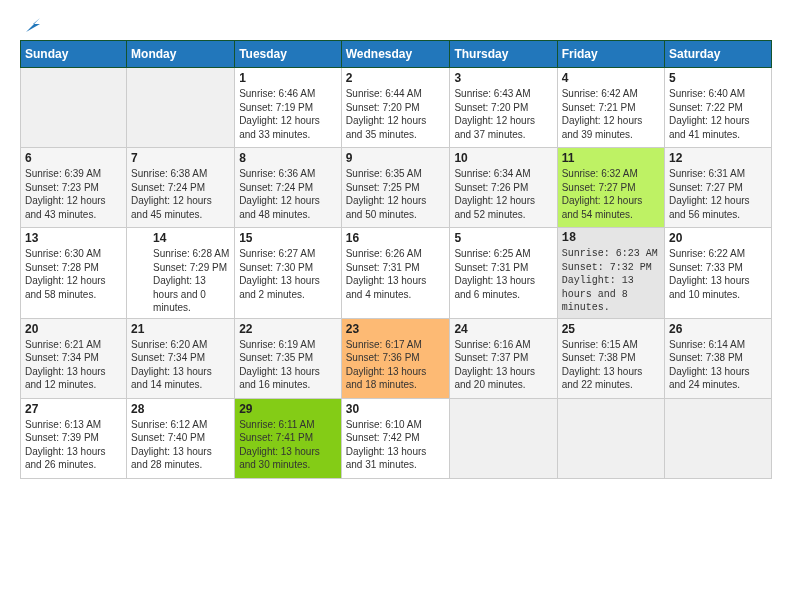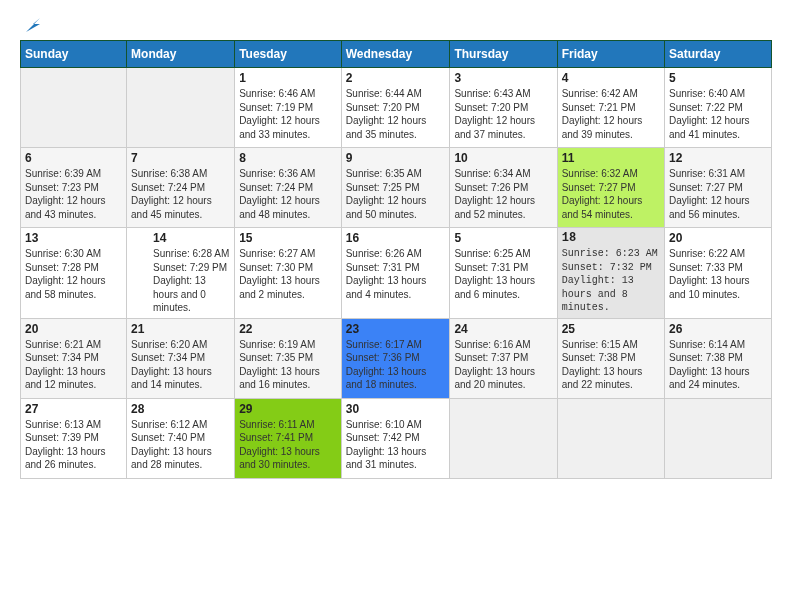--- a/index.html
+++ b/index.html
@@ -217,21 +217,21 @@
             <div class="day-info">Sunrise: 6:21 AM<br>Sunset: 7:34 PM<br>Daylight: 13 hours and 12 minutes.</div>
           </td>
           <td style="background: rgb(245, 245, 245);">
             <span class="day-number">21</span>
             <div class="day-info">Sunrise: 6:20 AM<br>Sunset: 7:34 PM<br>Daylight: 13 hours and 14 minutes.</div>
           </td>
           <td style="background: rgb(245, 245, 245);">
             <span class="day-number">22</span>
             <div class="day-info">Sunrise: 6:19 AM<br>Sunset: 7:35 PM<br>Daylight: 13 hours and 16 minutes.</div>
           </td>
-          <td style="background: #3b82f6;">
+          <td style="background: #fdba74;">
             <span class="day-number">23</span>
             <div class="day-info">Sunrise: 6:17 AM<br>Sunset: 7:36 PM<br>Daylight: 13 hours and 18 minutes.</div>
           </td>
           <td style="background: rgb(245, 245, 245);">
             <span class="day-number">24</span>
             <div class="day-info">Sunrise: 6:16 AM<br>Sunset: 7:37 PM<br>Daylight: 13 hours and 20 minutes.</div>
           </td>
           <td style="background: rgb(245, 245, 245);">
             <span class="day-number">25</span>
             <div class="day-info">Sunrise: 6:15 AM<br>Sunset: 7:38 PM<br>Daylight: 13 hours and 22 minutes.</div>

